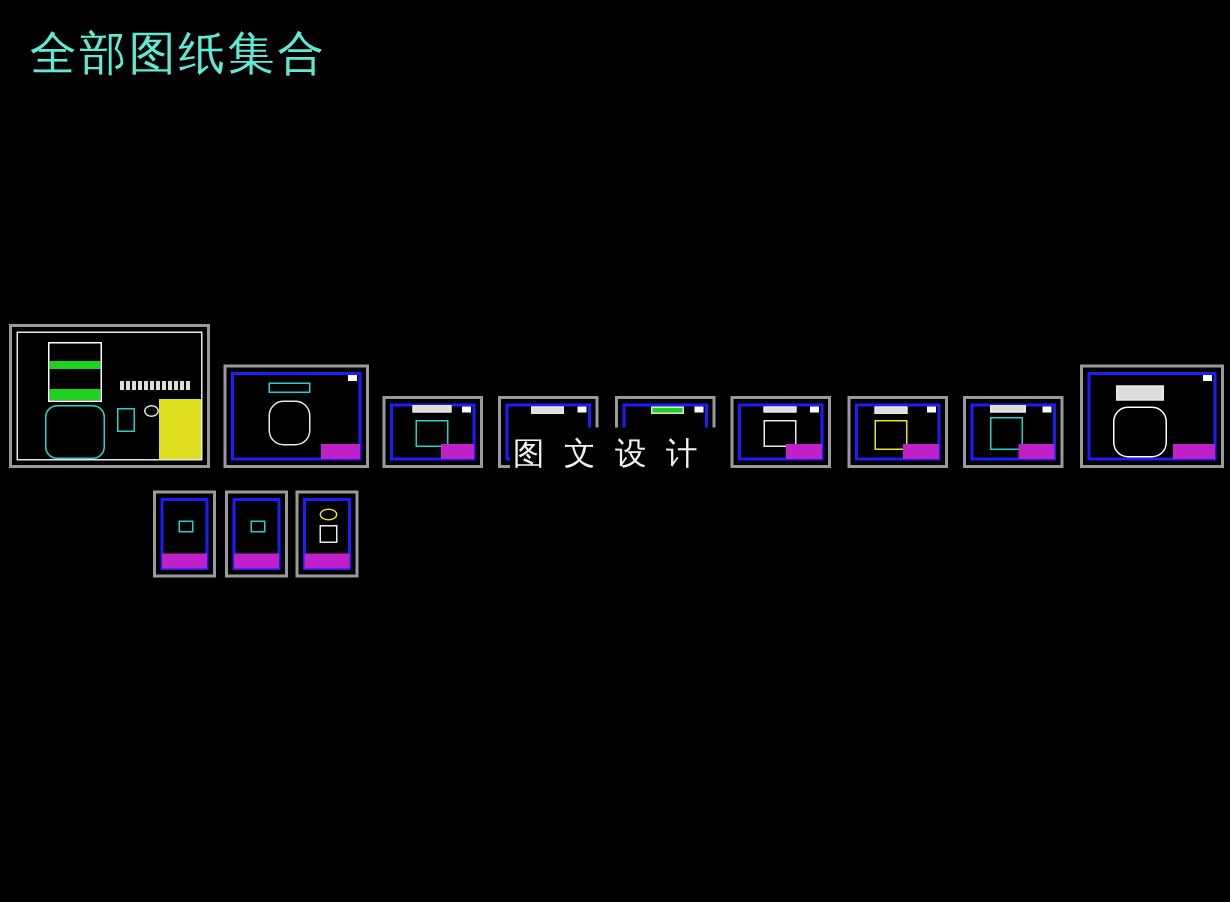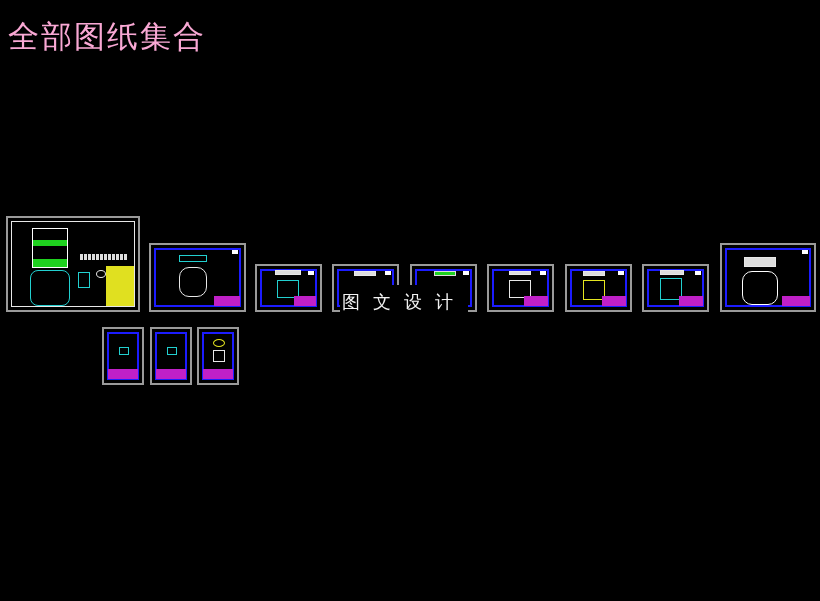--- a/index.html
+++ b/index.html
@@ -1,18 +1,18 @@
 <!DOCTYPE html>
 <html><head>
 <meta charset="utf-8">
 <style>
   html,body{margin:0;padding:0;}
   body{width:820px;height:601px;background:#000;position:relative;overflow:hidden;font-family:"DejaVu Serif",serif;}
-  .title{position:absolute;left:8px;top:16px;color:#f9a8d4;font-size:31px;letter-spacing:2px;font-family:"DejaVu Serif",serif;line-height:40px;white-space:nowrap;}
-  .watermark{position:absolute;left:340px;top:285px;color:#f2f2f2;font-size:18px;letter-spacing:13px;font-family:"DejaVu Serif",serif;white-space:nowrap;line-height:34px;background:#000;padding:0 2px 0 2px;}
+  .title{position:absolute;left:20px;top:16px;color:#5eead4;font-size:31px;letter-spacing:2px;font-family:"DejaVu Serif",serif;line-height:40px;white-space:nowrap;}
+  .watermark{position:absolute;left:340px;top:285px;color:#f2f2f2;font-size:21px;letter-spacing:13px;font-family:"DejaVu Serif",serif;white-space:nowrap;line-height:34px;background:#000;padding:0 2px 0 2px;}
   .sheet{position:absolute;border:2px solid #9a9a9a;box-sizing:border-box;background:#000;}
   .sheet .inner{position:absolute;left:3px;top:3px;right:3px;bottom:3px;border:2px solid #1c1cff;box-sizing:border-box;}
   .sheet.first .inner{border-color:#e8e8e8;border-width:1px;}
   .tb{position:absolute;right:4px;bottom:4px;background:#c020c8;}
   .tb.yel{background:#e0e020;}
   .part{position:absolute;border:1px solid #e8e8e8;box-sizing:border-box;}
   .green{background:#1fd21f;}
   .cyan{border-color:#22d0d0;}
   .yl{border-color:#e6e620;}
   .tag{position:absolute;width:6px;height:4px;background:#fff;top:5px;right:6px;}

